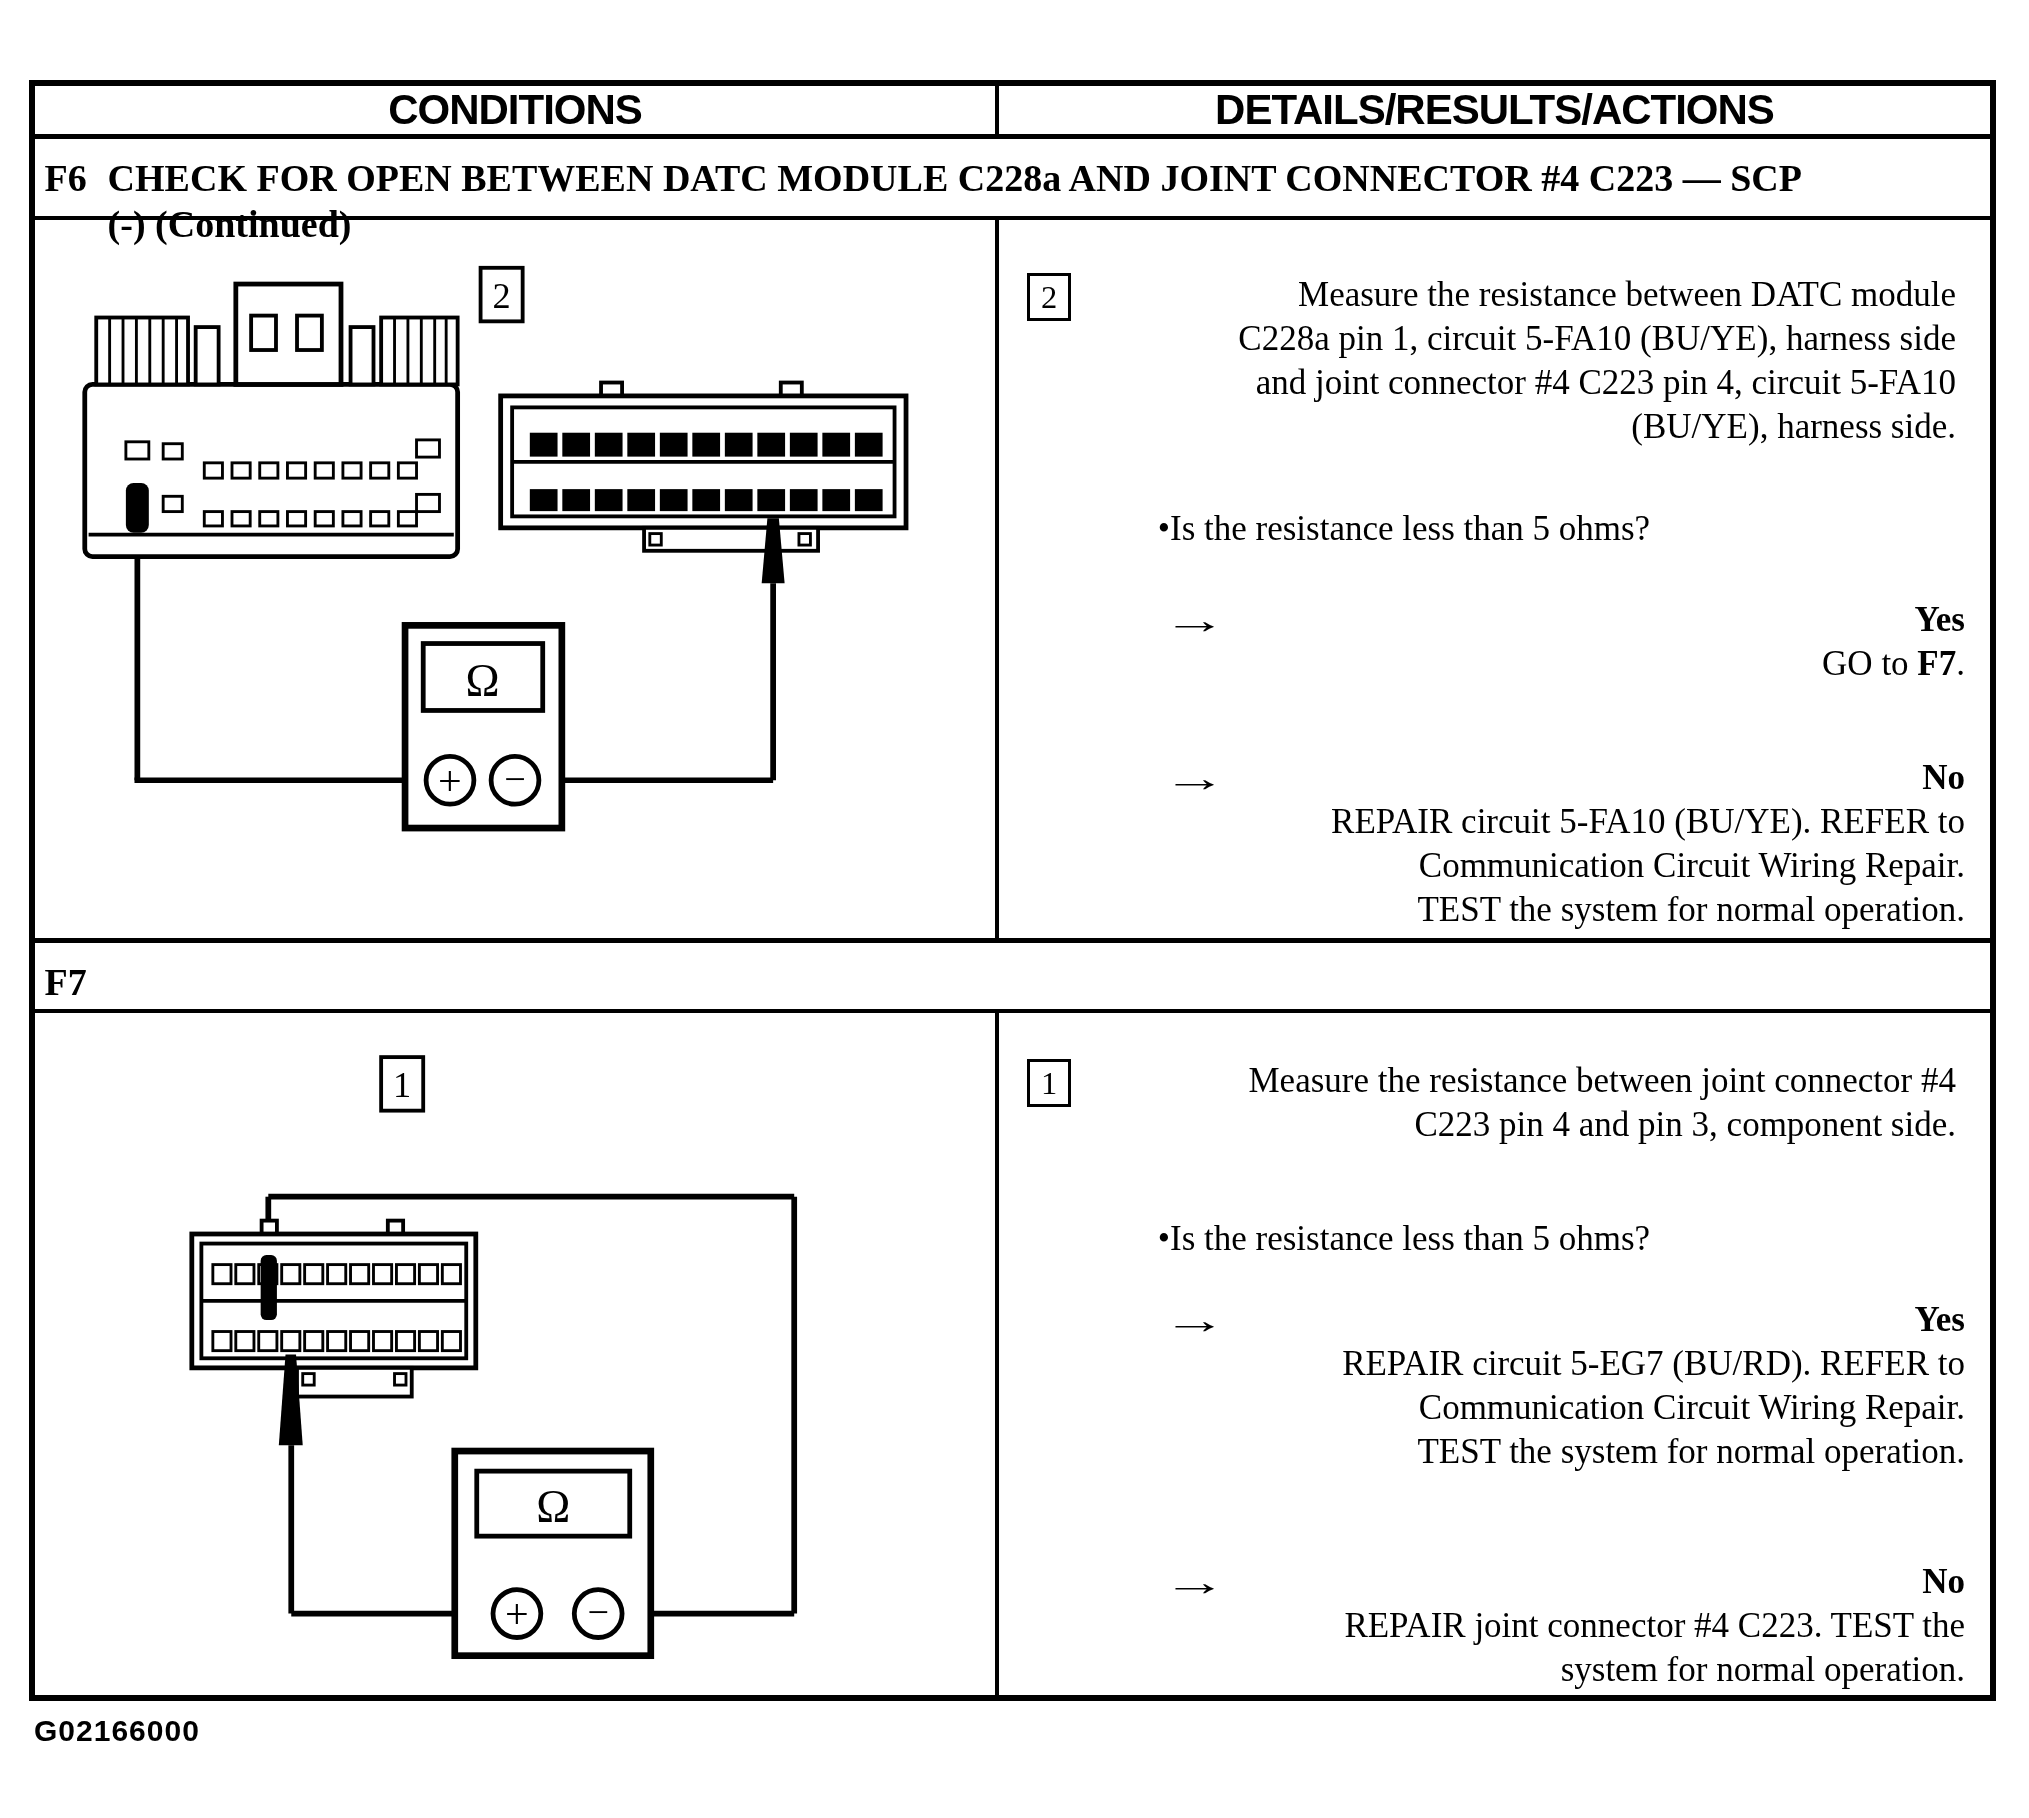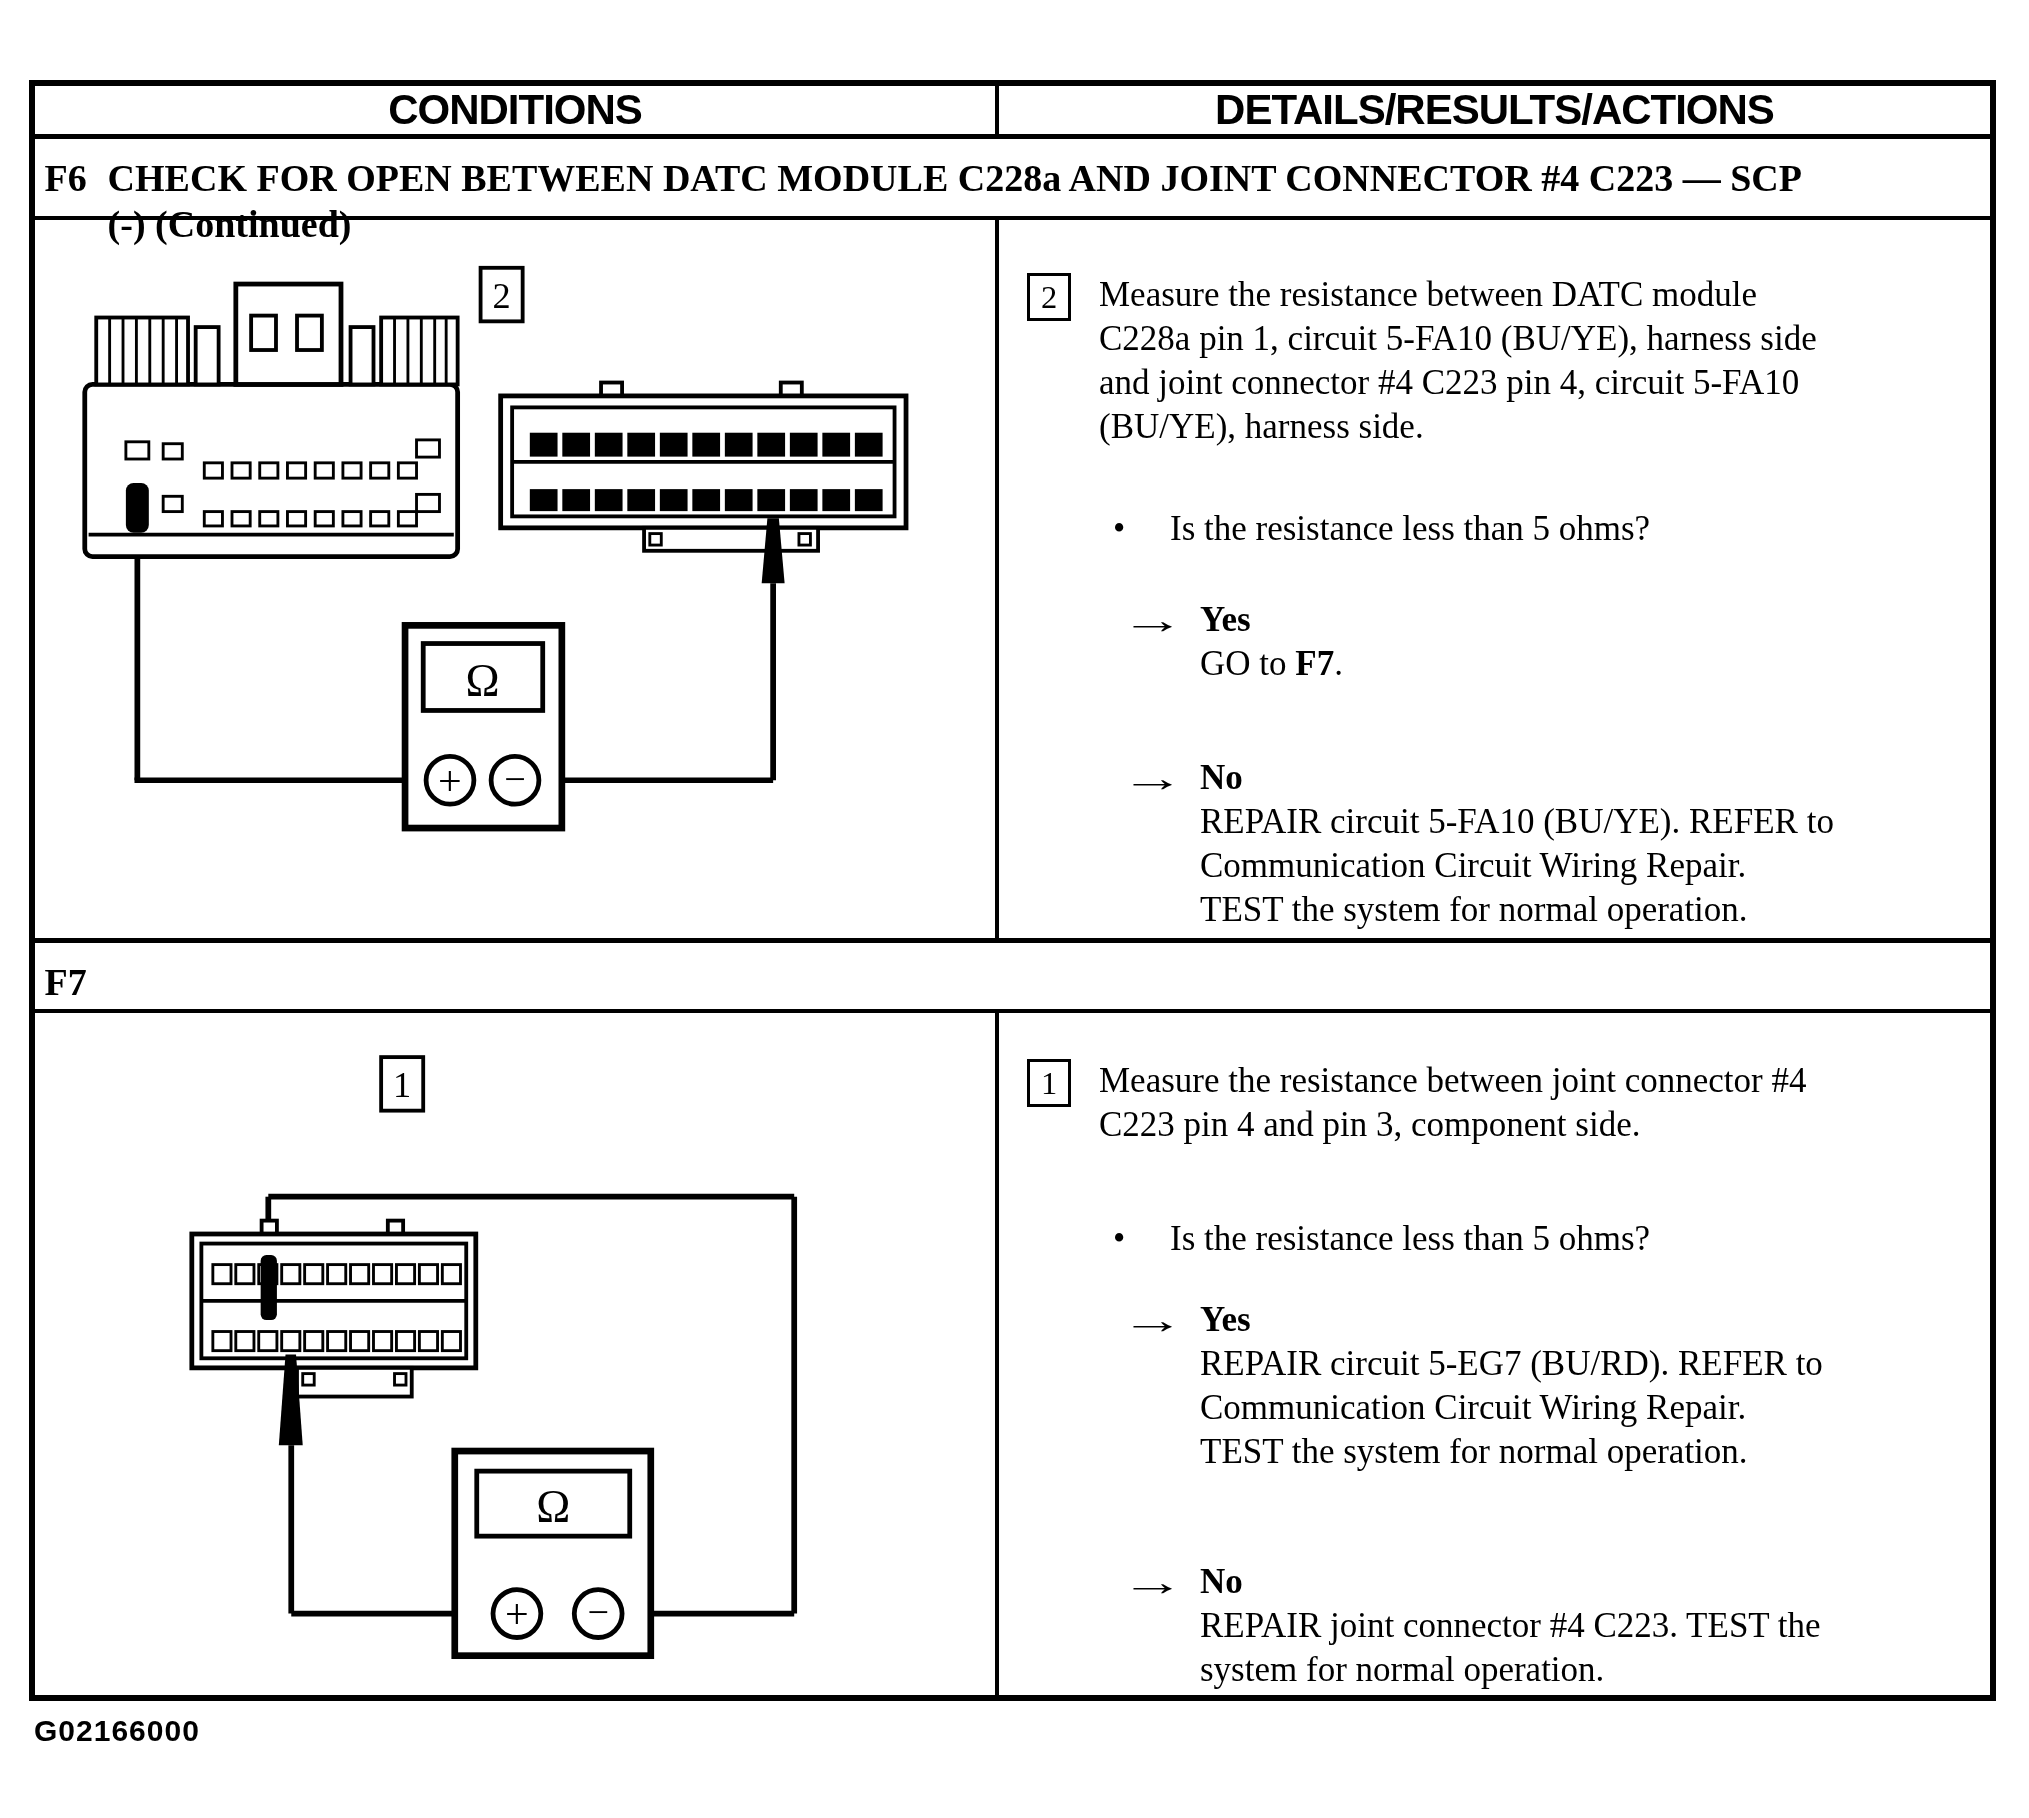--- a/index.html
+++ b/index.html
@@ -7,21 +7,21 @@
           font-family:"Liberation Serif","DejaVu Serif",serif; color:#000; }
   .doc-table { position:absolute; left:29px; top:80px; width:1967px; height:1621px;
                border:6.7px solid #000; box-sizing:border-box; display:flex; flex-direction:column; }
   .row { box-sizing:border-box; display:flex; }
   .header-row { height:58px; border-bottom:5.7px solid #000; }
   .header-row .cell { display:flex; align-items:center; justify-content:center;
                       font-family:"Liberation Sans","DejaVu Sans",sans-serif;
                       font-weight:bold; font-size:42px; letter-spacing:-1px; }
   .cell { box-sizing:border-box; }
   .cell.left  { width:964px; border-right:4.8px solid #000; flex-shrink:0; }
-  .cell.right { flex:1; }
+  .cell.right { flex:1;text-align:right; }
   .title-row { border-bottom:4.8px solid #000; padding:7.6px 9.6px 0 9.6px; font-size:38px; line-height:46px;margin-top:8px; }
   .title-row.f6 { height:73px; }
   .title-row.f7 { height:67px; }
   .row-id { font-weight:bold; width:63px; flex-shrink:0; }
   .row-title-text { white-space:pre-line;font-weight:bold; }
   .content-row.f6 { height:724px; border-bottom:5.7px solid #000; }
   .content-row.f7 { flex:1; }
   .diagram-cell { position:relative; overflow:hidden; }
   .details-cell { font-size:35px; line-height:44px; overflow:hidden; }
   .step-head { display:flex; margin-right:34px; }

